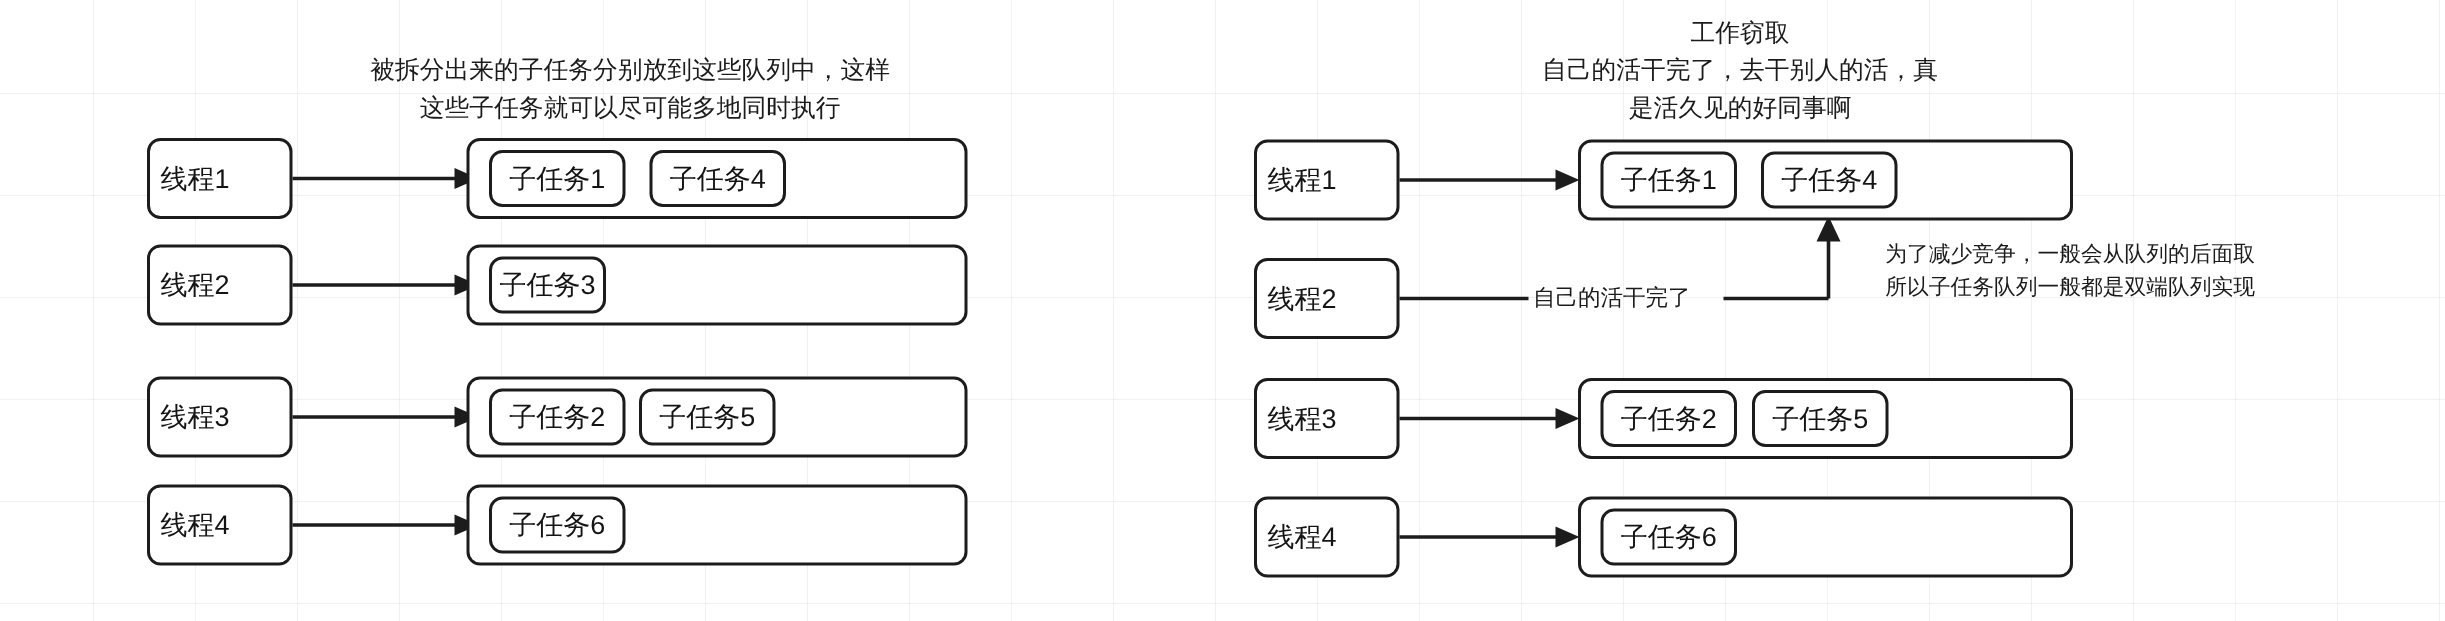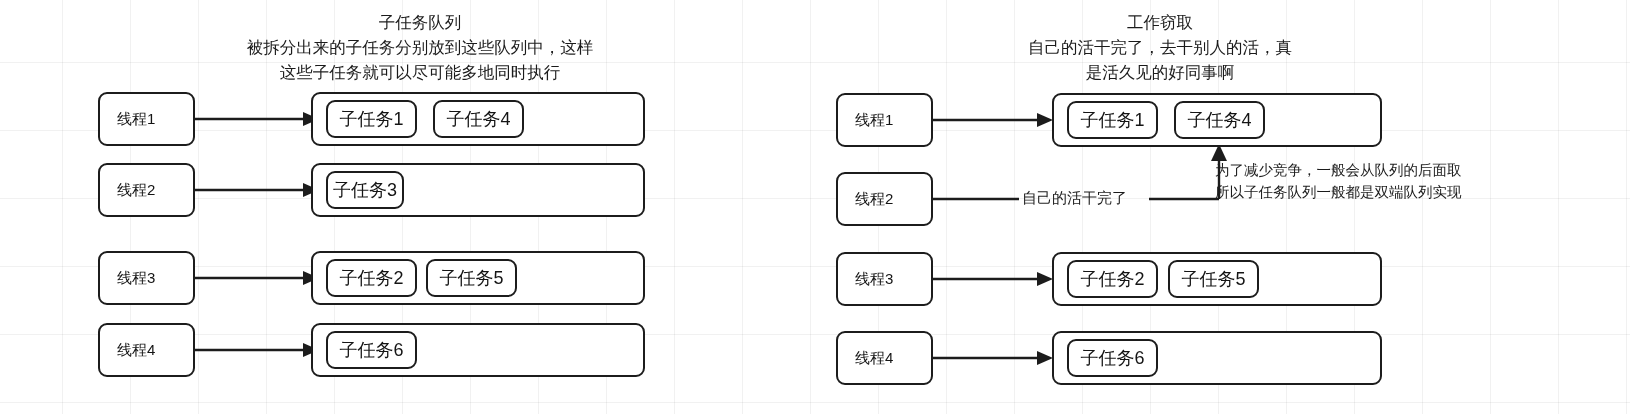--- a/index.html
+++ b/index.html
@@ -34,22 +34,22 @@
 
   .thread-box{
     position:absolute;
     border:2.2px solid #1c1c1c;
     border-radius:9px;
     background:#fff;
     display:flex;align-items:center;
     box-sizing:border-box;
   }
   .thread-box span{
-    margin-left:17px;
-    font-size:15px;
+    margin-left:7px;
+    font-size:18px;
     color:#141414;
   }
 
   .queue-box{
     position:absolute;
     border:2.2px solid #1c1c1c;
     border-radius:9px;
     background:#fff;
     box-sizing:border-box;
   }
@@ -64,36 +64,36 @@
     color:#141414;
   }
 
   .arrow{position:absolute;}
   .note{
     position:absolute;
     color:#1b1b1b;
     font-size:14.5px;
     line-height:22px;
     white-space:pre;
+    text-align:center;
   }
   .note-left{
     position:absolute;
     color:#1b1b1b;
     font-size:15px;
     white-space:pre;
   }
 </style>
 </head>
 <body>
 
 <div id="grid"></div>
 
 <div class="panel panel-left">
 
-  <div class="heading" style="left:190px;top:10px;width:460px;">子任务队列</div>
   <div class="heading" style="left:150px;top:60px;width:540px;">这些子任务就可以尽可能多地同时执行</div>
   <div class="heading" style="left:150px;top:35px;width:540px;">被拆分出来的子任务分别放到这些队列中，这样</div>
 
   <div class="thread-box" style="left:98px;top:92px;width:97px;height:54px;">
     <span>线程1</span>
   </div>
   <div class="thread-box" style="left:98px;top:163px;width:97px;height:54px;">
     <span>线程2</span>
   </div>
   <div class="thread-box" style="left:98px;top:251px;width:97px;height:54px;">

